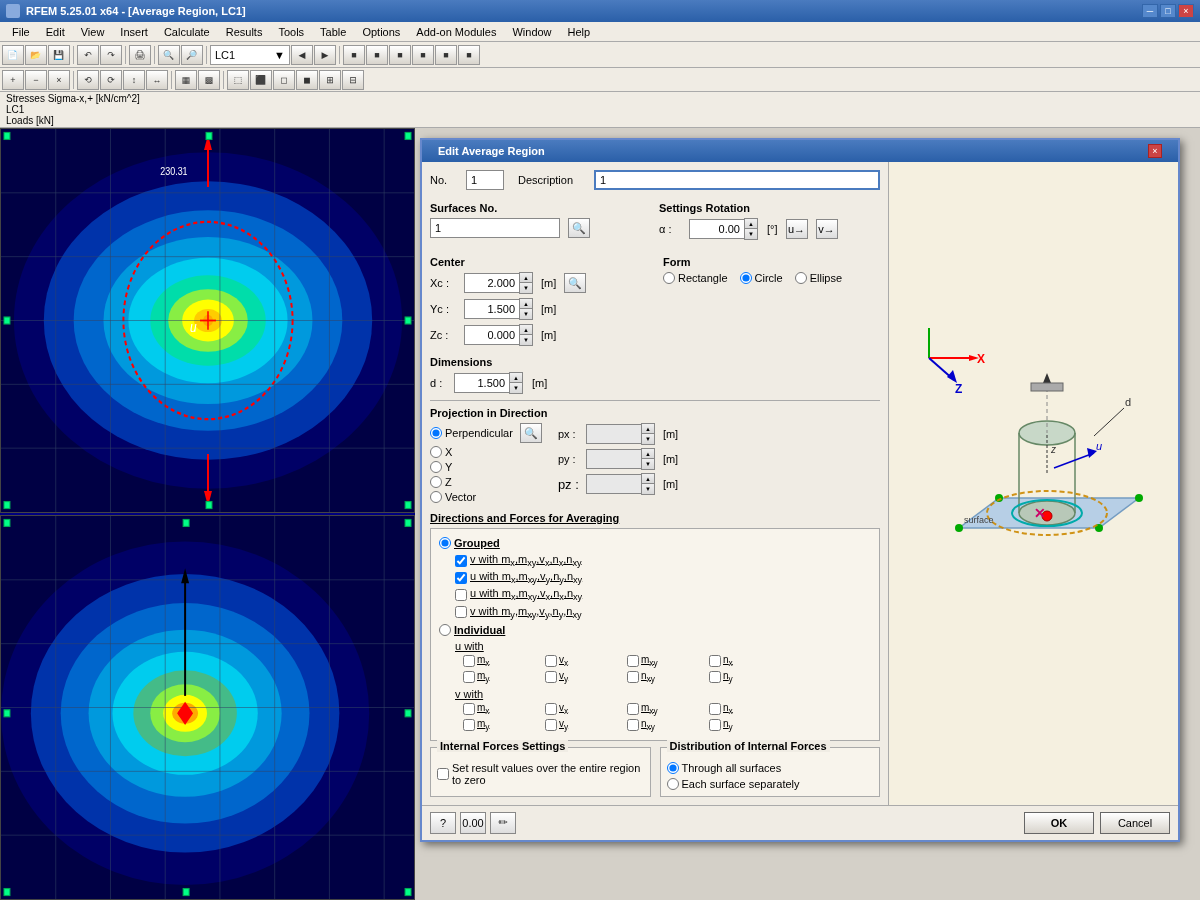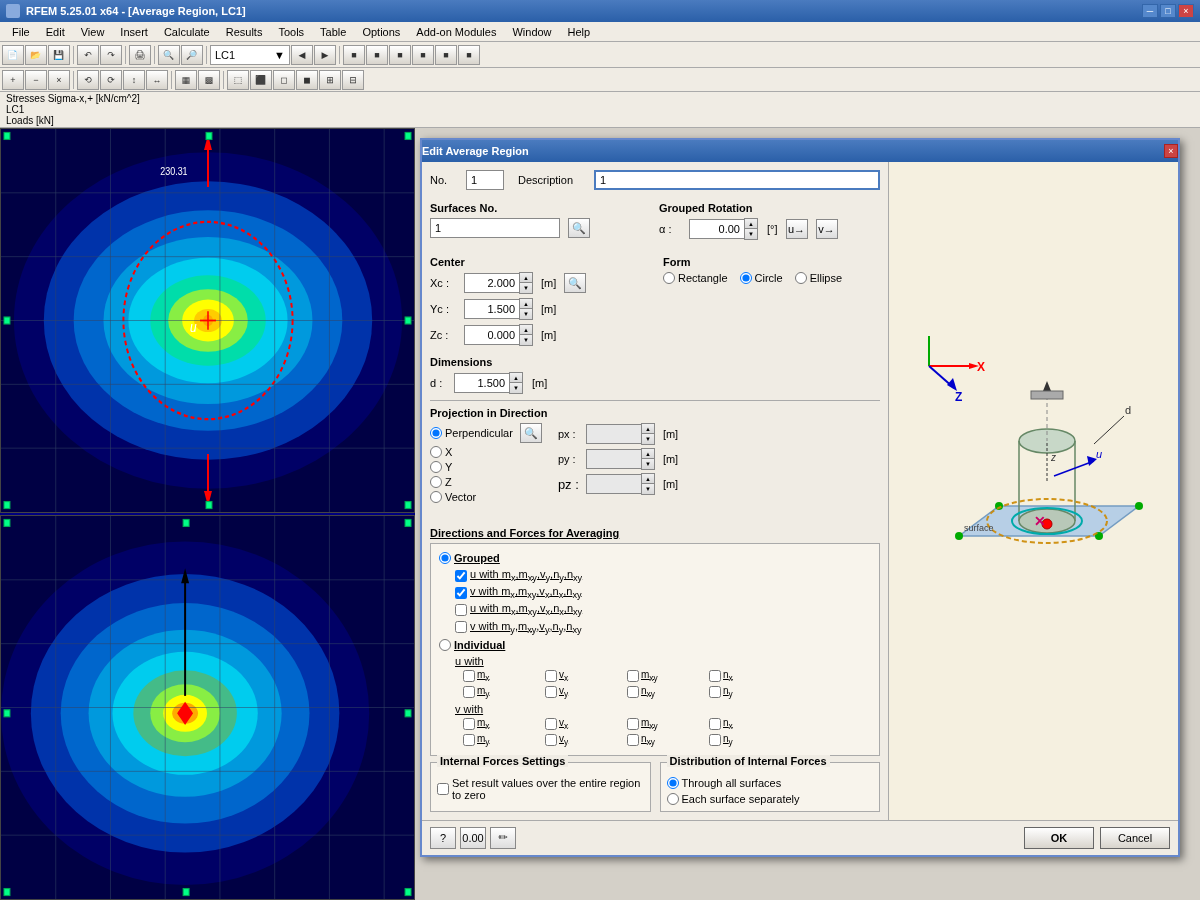--- a/index.html
+++ b/index.html
@@ -121,21 +121,21 @@
       left: 420px;
       width: 760px;
       background: #f0ece4;
       border: 2px solid #6688cc;
       box-shadow: 3px 3px 8px rgba(0,0,0,0.5);
       pointer-events: all;
     }
     .dialog-title {
       background: linear-gradient(to bottom, #4a7bbf, #2a5fa8);
       color: white;
-      padding: 4px 0;
+      padding: 4px 16px;
       display: flex;
       align-items: center;
       justify-content: space-between;
       height: 22px;
     }
     .dialog-title-text { font-size: 11px; font-weight: bold; }
     .dialog-close {
       width: 14px; height: 14px;
       background: #cc4444; border: 1px solid #aa2222;
       color: white; font-size: 9px; cursor: pointer;
@@ -531,21 +531,21 @@
 
         <div class="two-col" style="margin-bottom:6px;">
           <div class="col-half">
             <div class="section-title">Surfaces No.</div>
             <div class="form-row">
               <input type="text" class="form-input" style="width: 130px;" value="1">
               <button class="pick-btn">🔍</button>
             </div>
           </div>
           <div class="col-half">
-            <div class="section-title">Grouped Rotation</div>
+            <div class="section-title">Settings Rotation</div>
             <div class="form-row">
               <span class="form-label-sm">α :</span>
               <div class="num-input-group">
                 <input type="text" class="num-input" value="0.00" style="">
                 <div class="num-spinner">
                   <div class="num-spin-up">▲</div>
                   <div class="num-spin-down">▼</div>
                 </div>
               </div>
               <span class="unit-label" style="margin-left:3px;">[°]</span>
@@ -641,21 +641,21 @@
               <span>X</span>
             </label>
             <label class="radio-item" style="margin-bottom:3px;">
               <input type="radio" name="proj" style="">
               <span>Y</span>
             </label>
             <label class="radio-item" style="margin-bottom:3px;">
               <input type="radio" name="proj" style="">
               <span>Z</span>
             </label>
-            <label class="radio-item" style="margin-bottom:18px;">
+            <label class="radio-item" style="margin-bottom:3px;">
               <input type="radio" name="proj" style="">
               <span>Vector</span>
             </label>
           </div>
           <div style="margin-left:8px;">
             <div class="form-row" style="margin-bottom:3px;">
               <span style="min-width:22px;font-size:11px;">px :</span>
               <div class="num-input-group">
                 <input type="text" class="num-input" value="" style="background: rgb(232, 232, 232);">
                 <div class="num-spinner">
@@ -694,25 +694,25 @@
           <div class="section-title">Directions and Forces for Averaging</div>
           <div class="directions-box">
 
             <label class="radio-item" style="margin-bottom:4px;font-weight:bold;">
               <input type="radio" name="direction_type" checked="" style="">
               <span>Grouped</span>
             </label>
             <div style="margin-left:16px;">
               <div class="checkbox-item">
                 <input type="checkbox" checked="" style="">
-                <span>u with m<sub>x</sub>,m<sub>xy</sub>,v<sub>y</sub>,n<sub>y</sub>,n<sub>xy</sub></span>
+                <span>v with m<sub>x</sub>,m<sub>xy</sub>,v<sub>x</sub>,n<sub>x</sub>,n<sub>xy</sub></span>
               </div>
               <div class="checkbox-item">
                 <input type="checkbox" checked="" style="">
-                <span>v with m<sub>x</sub>,m<sub>xy</sub>,v<sub>x</sub>,n<sub>x</sub>,n<sub>xy</sub></span>
+                <span>u with m<sub>x</sub>,m<sub>xy</sub>,v<sub>y</sub>,n<sub>y</sub>,n<sub>xy</sub></span>
               </div>
               <div class="checkbox-item">
                 <input type="checkbox" style="">
                 <span>u with m<sub>x</sub>,m<sub>xy</sub>,v<sub>x</sub>,n<sub>x</sub>,n<sub>xy</sub></span>
               </div>
               <div class="checkbox-item">
                 <input type="checkbox" style="">
                 <span>v with m<sub>y</sub>,m<sub>xy</sub>,v<sub>y</sub>,n<sub>y</sub>,n<sub>xy</sub></span>
               </div>
             </div>

